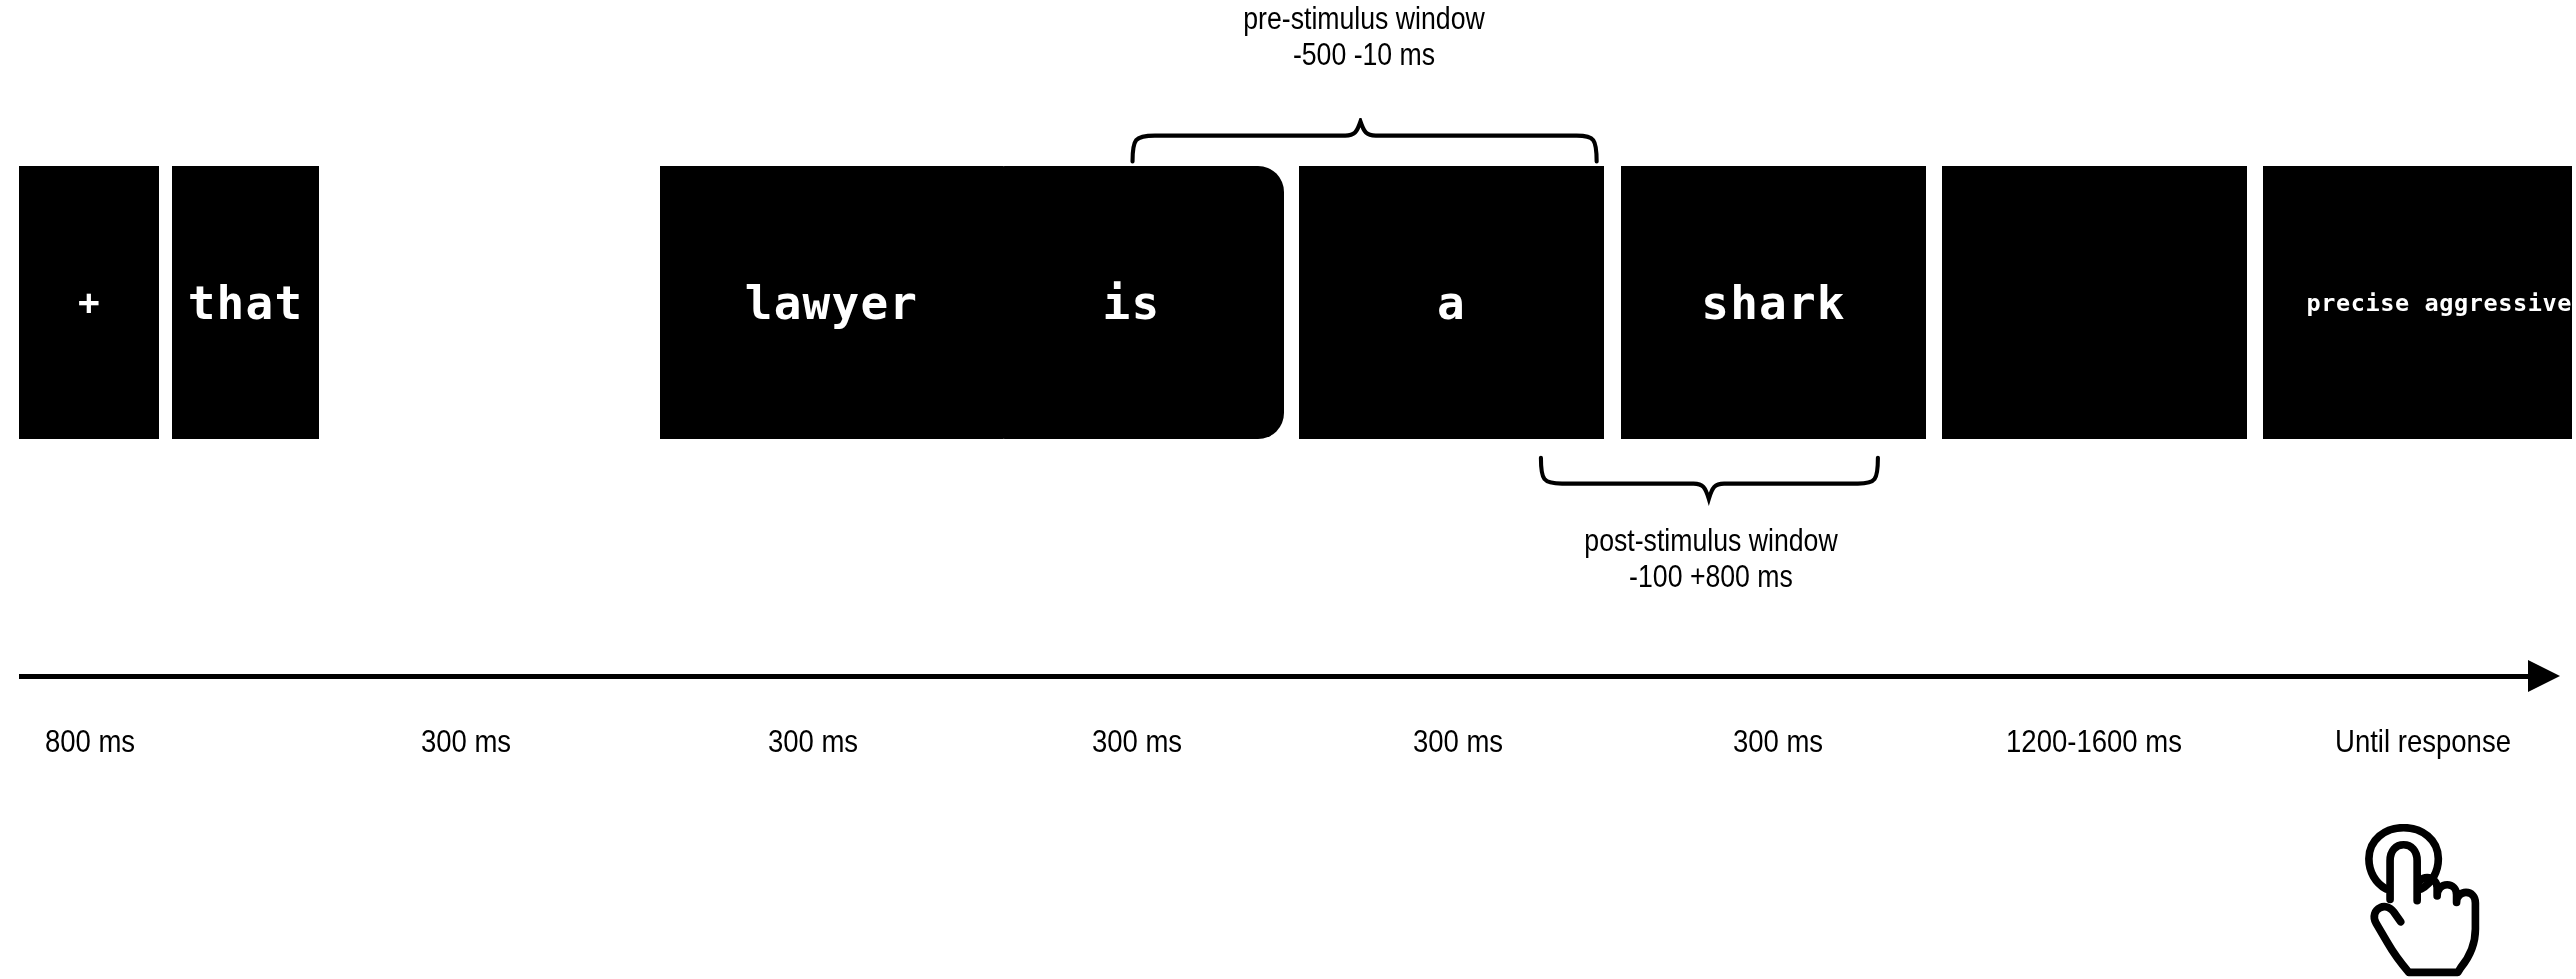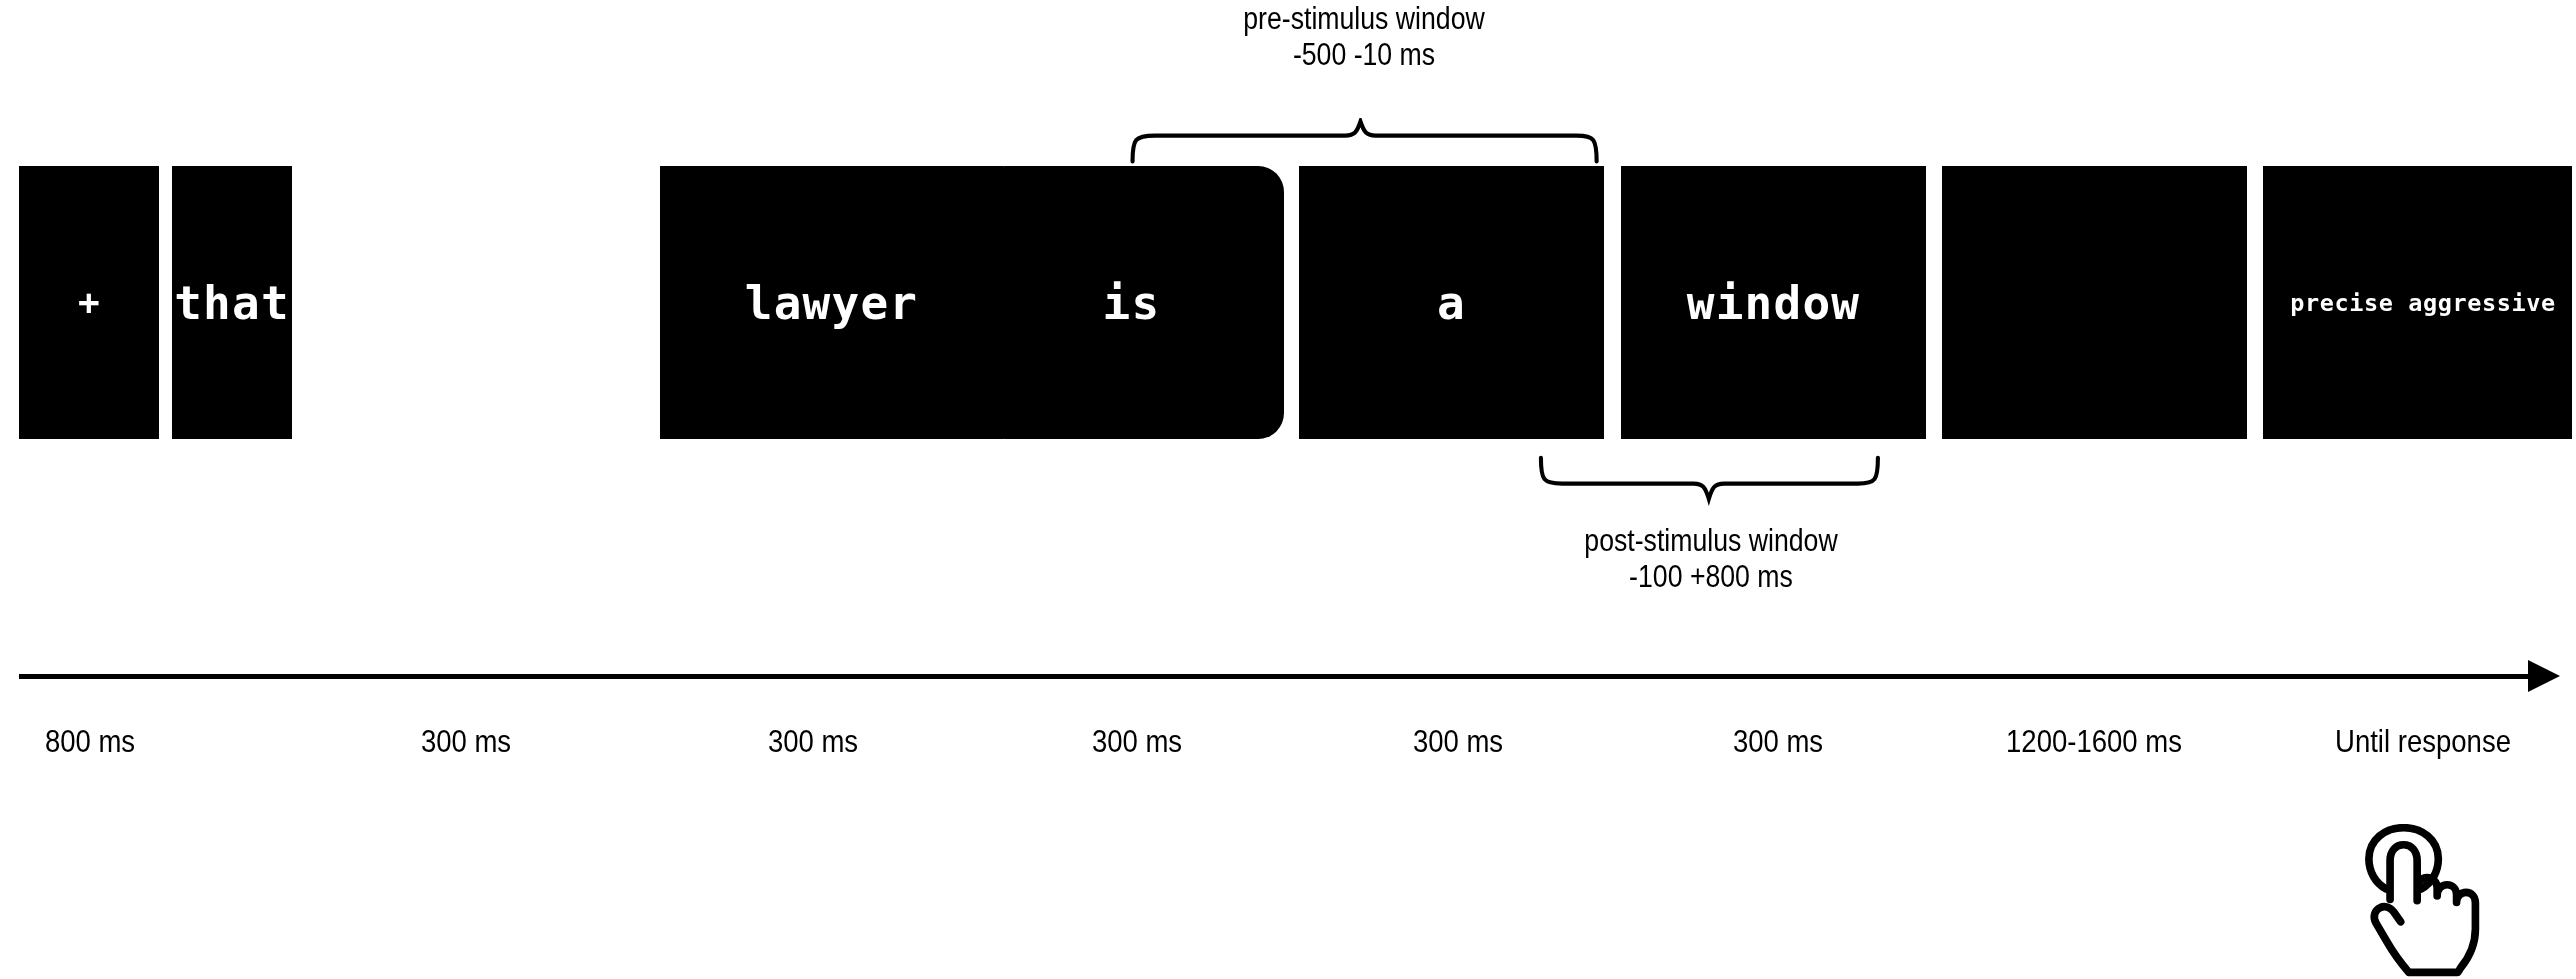--- a/index.html
+++ b/index.html
@@ -46,45 +46,45 @@
 
   <svg class="brace" style="left:1117px;top:112px;" width="494" height="47" viewBox="0 0 840 80">
     <path d="M 26 74 C 26 36 30 30 64 30 L 388 30 C 404 30 408 24 414 6
              C 420 24 424 30 440 30 L 782 30 C 812 30 816 36 816 74" fill="none" stroke="#000" stroke-width="7" stroke-linecap="round"></path>
   </svg>
 
   <div class="panel fix" style="left:19.4px;width:140px;">
     <span>+</span>
   </div>
 
-  <div class="panel" style="left:172px;width:120px;">
+  <div class="panel" style="left:172px;width:147px;">
     <span>that</span>
   </div>
 
   <div class="panel" style="left:660px;width:343px;">
     <span>lawyer</span>
   </div>
 
   <div class="panel" style="left:979px;width:305px;border-radius:26px;">
     <span>is</span>
   </div>
 
   <div class="panel" style="left:1299px;width:305px;">
     <span>a</span>
   </div>
 
   <div class="panel" style="left:1621px;width:305px;">
-    <span>window</span>
+    <span>shark</span>
   </div>
 
   <div class="panel" style="left:1942px;width:305px;">
     <span></span>
   </div>
 
-  <div class="panel small" style="left:2263px;width:309px;justify-content:center;padding-left:11px;box-sizing:border-box;">
+  <div class="panel small" style="left:2263px;width:309px;justify-content:flex-end;padding-left:11px;box-sizing:border-box;">
     <span>precise aggressive</span>
   </div>
 
   <svg class="brace" style="left:1528px;top:447px;" width="364" height="53" viewBox="0 0 620 90">
     <path d="M 22 8 C 22 46 26 52 58 52 L 282 52 C 298 52 302 58 308 78
              C 314 58 318 52 334 52 L 562 52 C 592 52 596 46 596 8" fill="none" stroke="#000" stroke-width="7" stroke-linecap="round"></path>
   </svg>
 
   <div class="winlabel" style="left:1464px;top:517px;width:494px;">
     <div>post-stimulus window</div>

